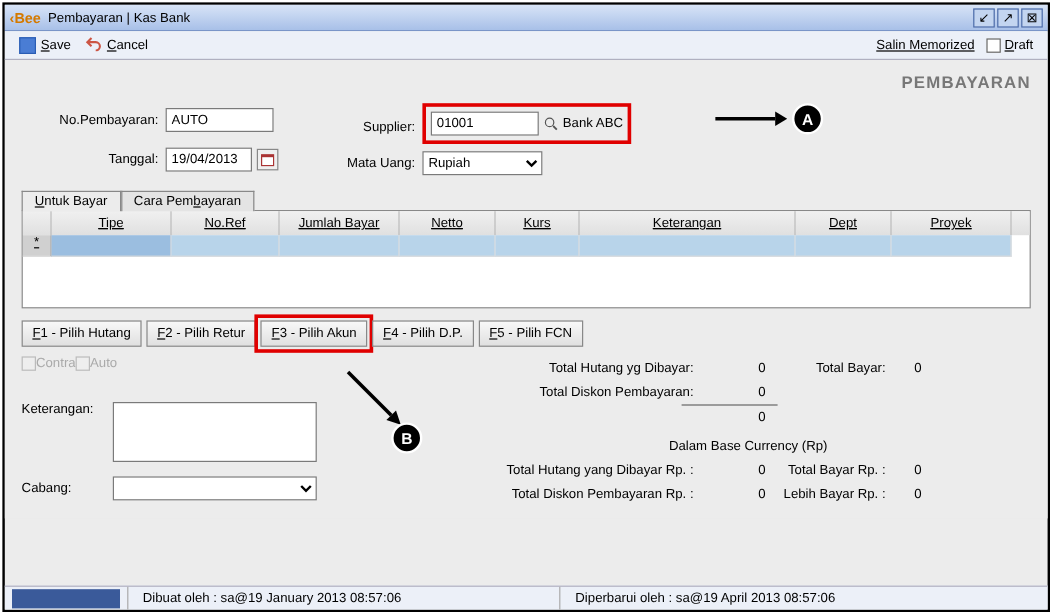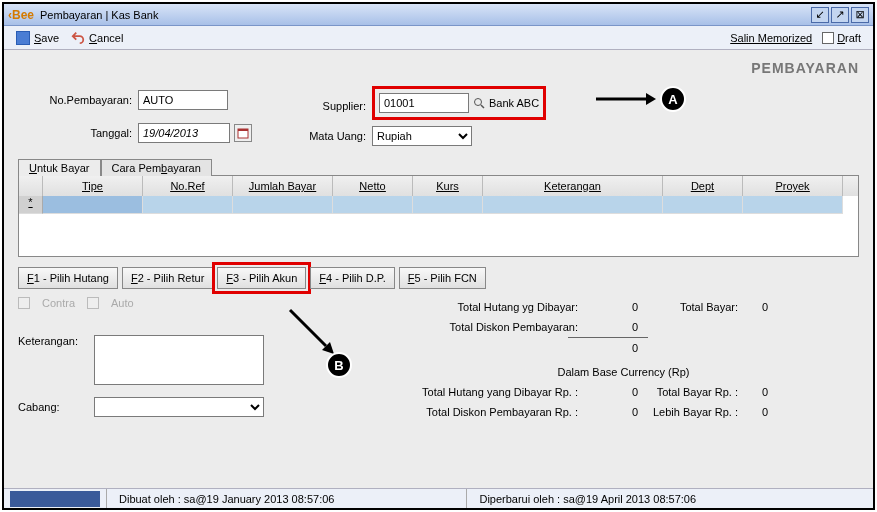--- a/index.html
+++ b/index.html
@@ -54,21 +54,21 @@
 .grid-row.sel div:first-child { background: #d0d0d0; }
 .grid-row.sel div:nth-child(2) { background: #9bbee0; }
 
 .fn-buttons { display: flex; gap: 4px; margin-top: 10px; }
 .fn-btn { border: 1px solid #888; background: linear-gradient(#f8f8f8,#e0e0e0); padding: 4px 8px; font: inherit; cursor: pointer; }
 .fn-btn u { text-decoration: underline; }
 .fn-btn.hl { outline: 3px solid #e00000; outline-offset: 2px; }
 
 .lower { display: flex; margin-top: 8px; gap: 20px; }
 .lower-left { flex: 0 0 350px; }
-.chks-dis { display: flex; gap: 12px; color: #aaa; align-items: center; }
+.chks-dis { display: flex; gap: 0; color: #aaa; align-items: center; }
 .chks-dis .chk { border-color: #bbb; background: #eee; }
 .ket-row { display: flex; align-items: flex-start; margin-top: 26px; gap: 6px; }
 .ket-row textarea { width: 170px; height: 50px; border: 1px solid #7a7a7a; background:#fff; font:inherit; resize:none; }
 .cab-row { display: flex; align-items: center; margin-top: 12px; gap: 6px; }
 .cab-row select { width: 170px; }
 
 .totals { flex: 1; font-size: 11px; }
 .tot-row { display: grid; grid-template-columns: 200px 60px 100px 30px; align-items: center; height: 20px; }
 .tot-row .tl { text-align: right; padding-right: 10px; }
 .tot-row .tv { text-align: right; padding-right: 10px; }
@@ -123,21 +123,21 @@
     <div class="page-title">PEMBAYARAN</div>
 
     <div class="form-area">
       <div class="form-col">
         <div class="lbl">No.Pembayaran:</div>
         <div class="fld">
             <input type="text" class="ti" style="width: 90px;" value="AUTO">
           </div>
         <div class="lbl">Tanggal:</div>
         <div class="fld">
-          <input type="text" class="ti" style="width: 92px; font-style: italic;" value="19/04/2013">
+          <input type="text" class="ti" style="width: 72px;" value="19/04/2013">
           <span class="cal-btn">
             <svg width="12" height="12" viewBox="0 0 12 12">
                 <rect x="1" y="2" width="10" height="9" fill="#fff" stroke="#a33"></rect>
                 <rect x="1" y="2" width="10" height="2" fill="#a33"></rect>
               </svg>
           </span>
         </div>
       </div>
 
       <div class="form-col" style="grid-template-columns:80px auto;">

